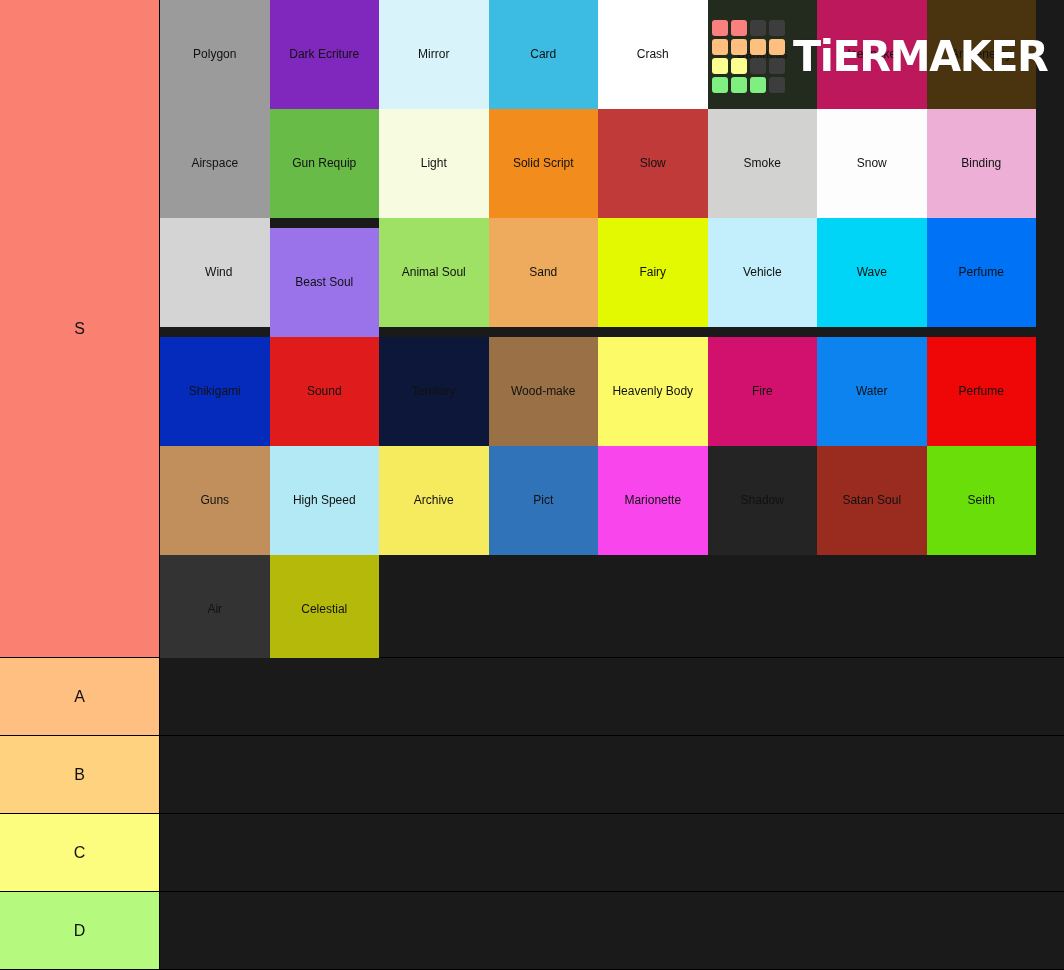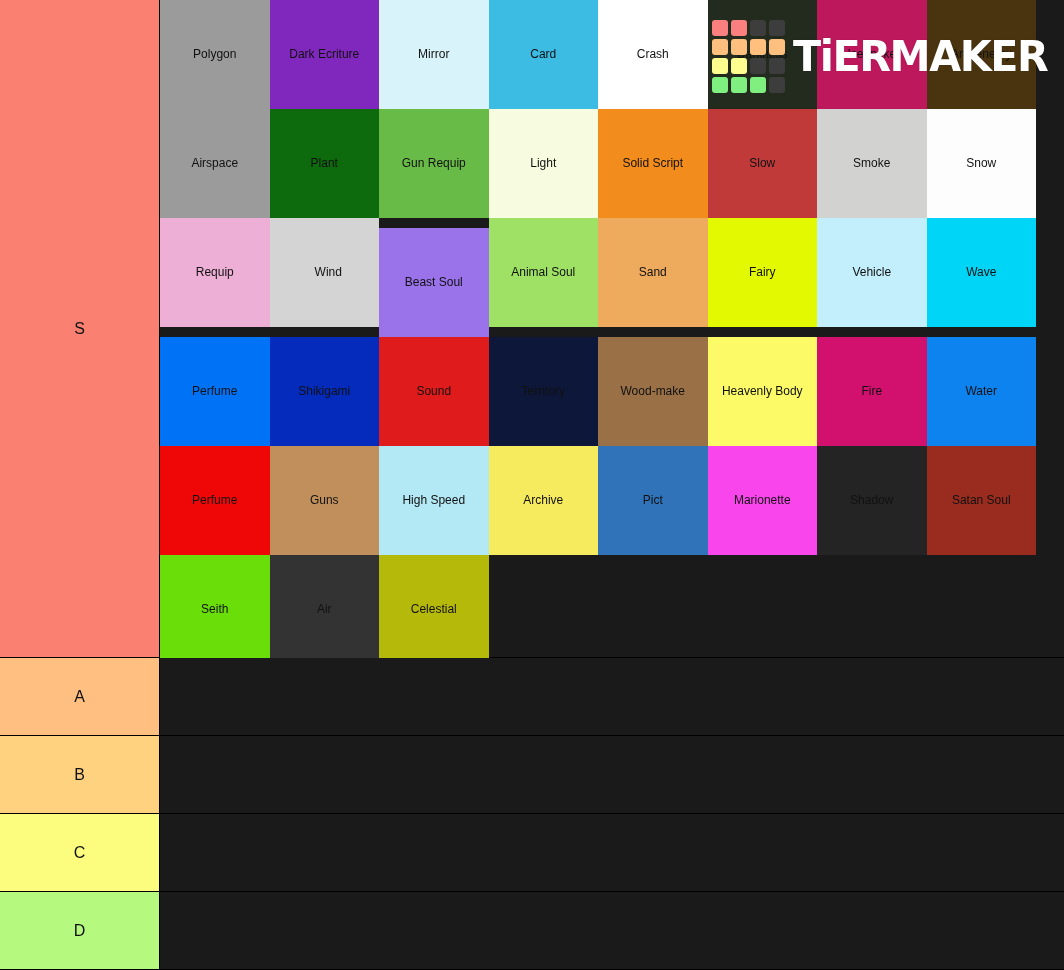--- a/index.html
+++ b/index.html
@@ -146,43 +146,40 @@
           </div>
           <div class="item" style="background: #be185d; color: rgb(17, 17, 17); align-items: center;">
             <span>Ice make</span>
           </div>
           <div class="item" style="background: rgb(74, 52, 16); color: rgb(17, 17, 17);">
             <span>Archenemy</span>
           </div>
           <div class="item" style="background: rgb(155, 155, 155); color: rgb(17, 17, 17);">
             <span>Airspace</span>
           </div>
-          <div class="item" style="background: rgb(13, 107, 13); color: rgb(17, 17, 17);">
-            <span>Plant</span>
-          </div>
           <div class="item" style="background: rgb(105, 187, 72); color: rgb(17, 17, 17);">
             <span>Gun Requip</span>
           </div>
           <div class="item" style="background: rgb(247, 251, 223); color: rgb(17, 17, 17);">
             <span>Light</span>
           </div>
           <div class="item" style="background: rgb(242, 140, 28); color: rgb(17, 17, 17);">
             <span>Solid Script</span>
           </div>
           <div class="item" style="background: rgb(192, 58, 58); color: rgb(17, 17, 17);">
             <span>Slow</span>
           </div>
           <div class="item" style="background: rgb(210, 210, 208); color: rgb(17, 17, 17);">
             <span>Smoke</span>
           </div>
           <div class="item" style="background: rgb(253, 253, 253); color: rgb(17, 17, 17);">
             <span>Snow</span>
           </div>
           <div class="item" style="background: rgb(238, 175, 214); color: rgb(17, 17, 17);">
-            <span>Requip</span>
+            <span>Binding</span>
           </div>
           <div class="item" style="background: rgb(212, 212, 212); color: rgb(17, 17, 17); padding-left: 12px;">
             <span>Wind</span>
           </div>
           <div class="item" style="background: rgb(154, 114, 234); color: rgb(17, 17, 17); margin-top: 10px;">
             <span>Beast Soul</span>
           </div>
           <div class="item" style="background: rgb(158, 225, 100); color: rgb(17, 17, 17);">
             <span>Animal Soul</span>
           </div>

